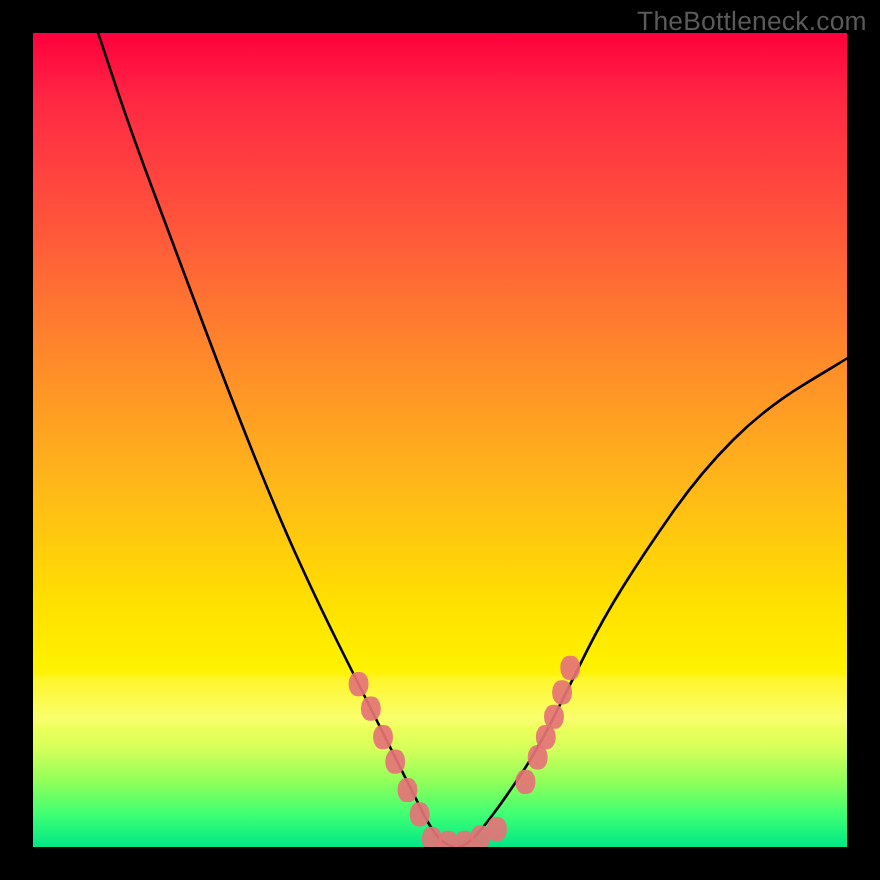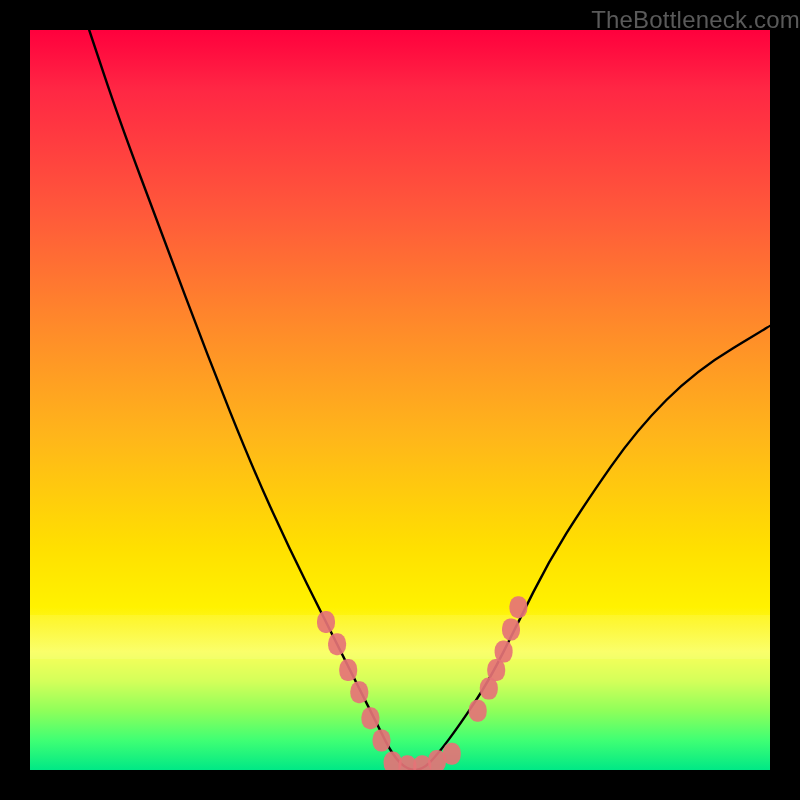--- a/index.html
+++ b/index.html
@@ -37,21 +37,21 @@
       #faff5a 84%,
       #d4ff5a 88%,
       #8fff5a 92%,
       #3fff74 96%,
       #00e886 100%
     );
   }
   .watermark {
     position: absolute;
     top: 6px;
-    right: 0;
+    right: 12px;
     color: #5a5a5a;
     font-size: 24px;
     font-weight: 500;
     letter-spacing: 0.2px;
     z-index: 5;
     user-select: none;
   }
   svg.curve-layer {
     position: absolute;
     left: 0;

